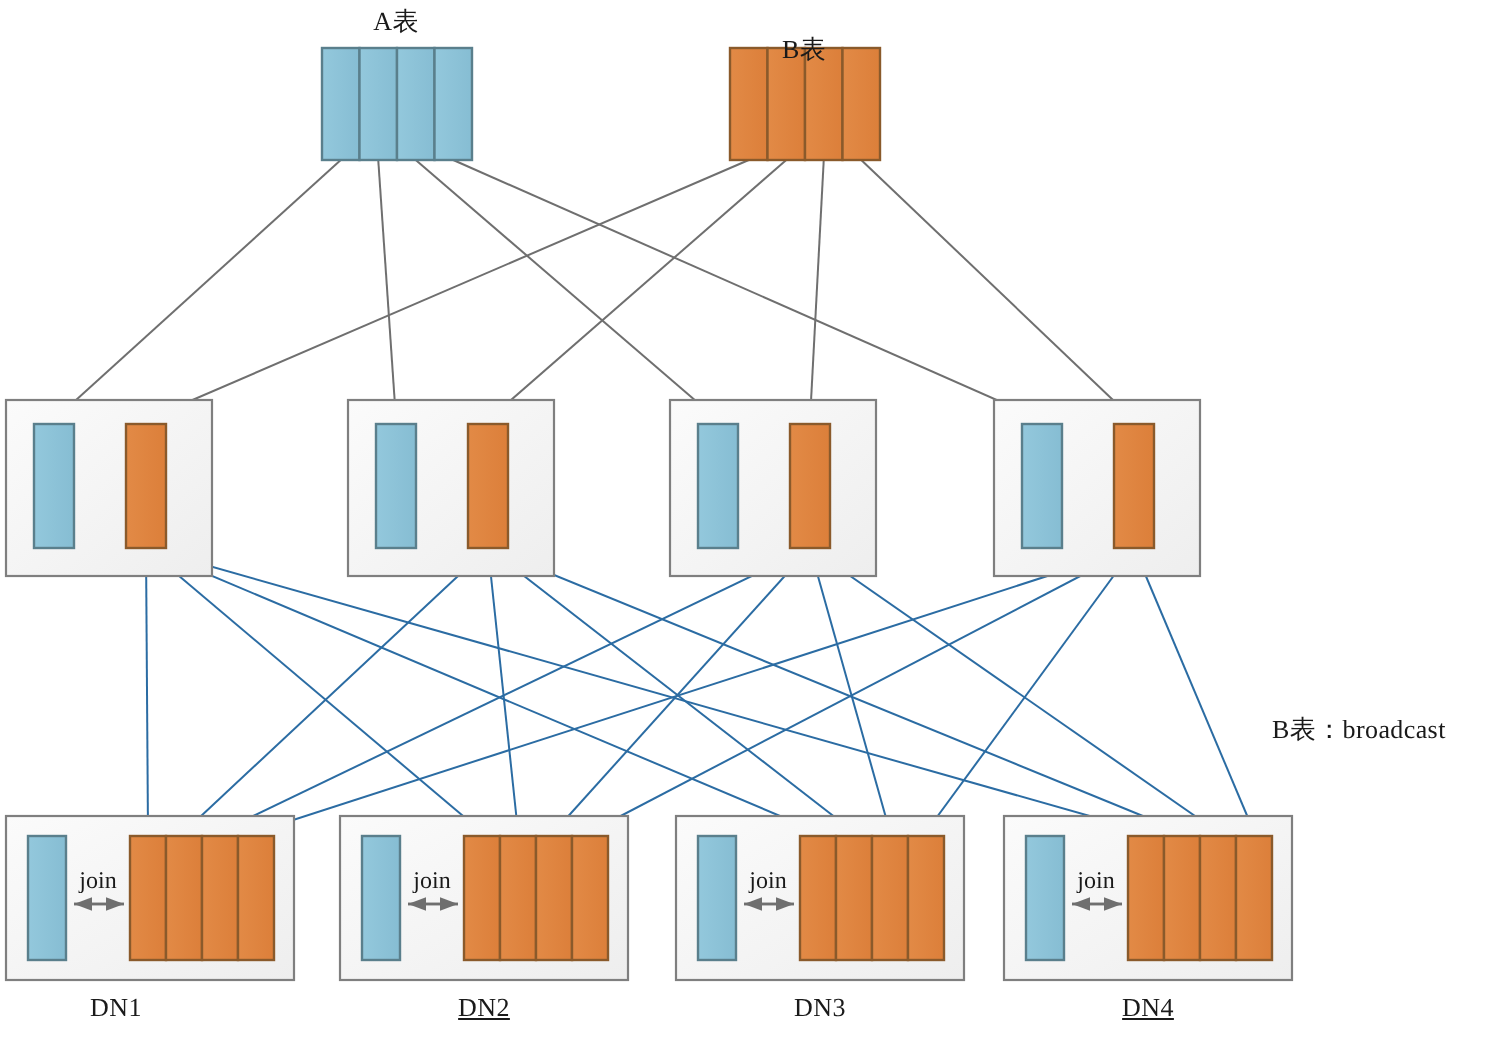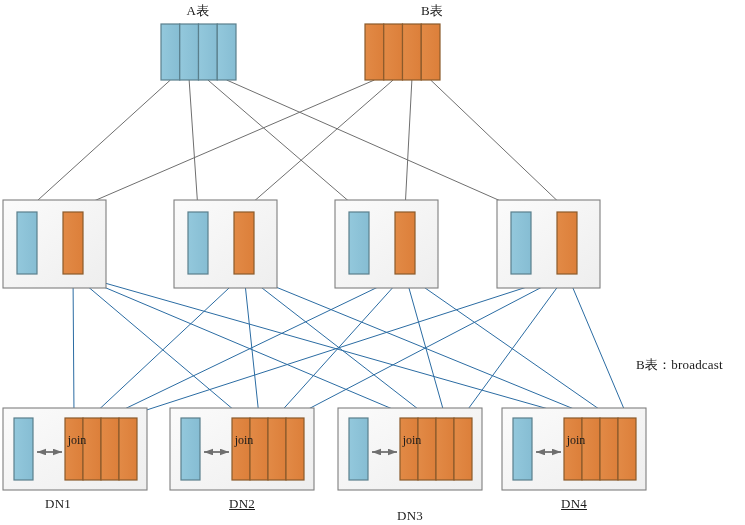--- a/index.html
+++ b/index.html
@@ -18,21 +18,20 @@
     letter-spacing:0.2px;
   }
   .lbl-center{transform:translateX(-50%);}
   .join-lbl{
     position:absolute;
     font-family:"Liberation Serif", serif;
     font-size:12px;
     color:#1a1a1a;
     white-space:nowrap;
     transform:translateX(-50%);
-    margin-left:28px;
   }
 </style>
 </head>
 <body>
 
 <div id="canvas">
 
   <svg class="layer" id="svg-root">
     <defs>
       <marker id="arrowGray" markerWidth="9" markerHeight="9" refX="8" refY="3" orient="auto" markerUnits="strokeWidth">
@@ -160,28 +159,28 @@
           <rect x="600" y="418" width="18" height="62" fill="url(#orangeGrad)" stroke="#8a5a2b" stroke-width="1.2"></rect>
           <rect x="618" y="418" width="18" height="62" fill="url(#orangeGrad)" stroke="#8a5a2b" stroke-width="1.2"></rect>
           <line x1="536" y1="452" x2="561" y2="452" stroke="#6f6f6f" stroke-width="1.3" marker-end="url(#arrowGrayS)"></line>
           <line x1="561" y1="452" x2="536" y2="452" stroke="#6f6f6f" stroke-width="1.3" marker-end="url(#arrowGrayS)"></line>
         </g>
       </g>
   </svg>
 
   <div class="lbl lbl-center" id="label-a" style="left:198px;top:2px;">A表</div>
 
-  <div class="lbl lbl-center" id="label-b" style="left:402px;top:2px;margin-left:30px;">B表</div>
+  <div class="lbl lbl-center" id="label-b" style="left:402px;top:16px;">B表</div>
 
   <div class="lbl" id="note-broadcast" style="left:636px;top:320px;margin-top:36px;">B表：broadcast</div>
 
   <div id="dn-labels">
       <div class="lbl lbl-center" style="left: 58px; top: 496px;">DN1</div>
       <div class="lbl lbl-center" style="left: 242px; top: 496px; text-decoration: underline;">DN2</div>
-      <div class="lbl lbl-center" style="left: 410px; top: 496px; margin-top: 12px;">DN3</div>
+      <div class="lbl lbl-center" style="left: 410px; top: 496px;">DN3</div>
       <div class="lbl lbl-center" style="left: 574px; top: 496px; text-decoration: underline;">DN4</div>
     </div>
   <div id="join-labels">
       <div class="join-lbl" style="left: 49px; top: 433px;">join</div>
       <div class="join-lbl" style="left: 216px; top: 433px;">join</div>
       <div class="join-lbl" style="left: 384px; top: 433px;">join</div>
       <div class="join-lbl" style="left: 548px; top: 433px;">join</div>
     </div>
 
 </div>

